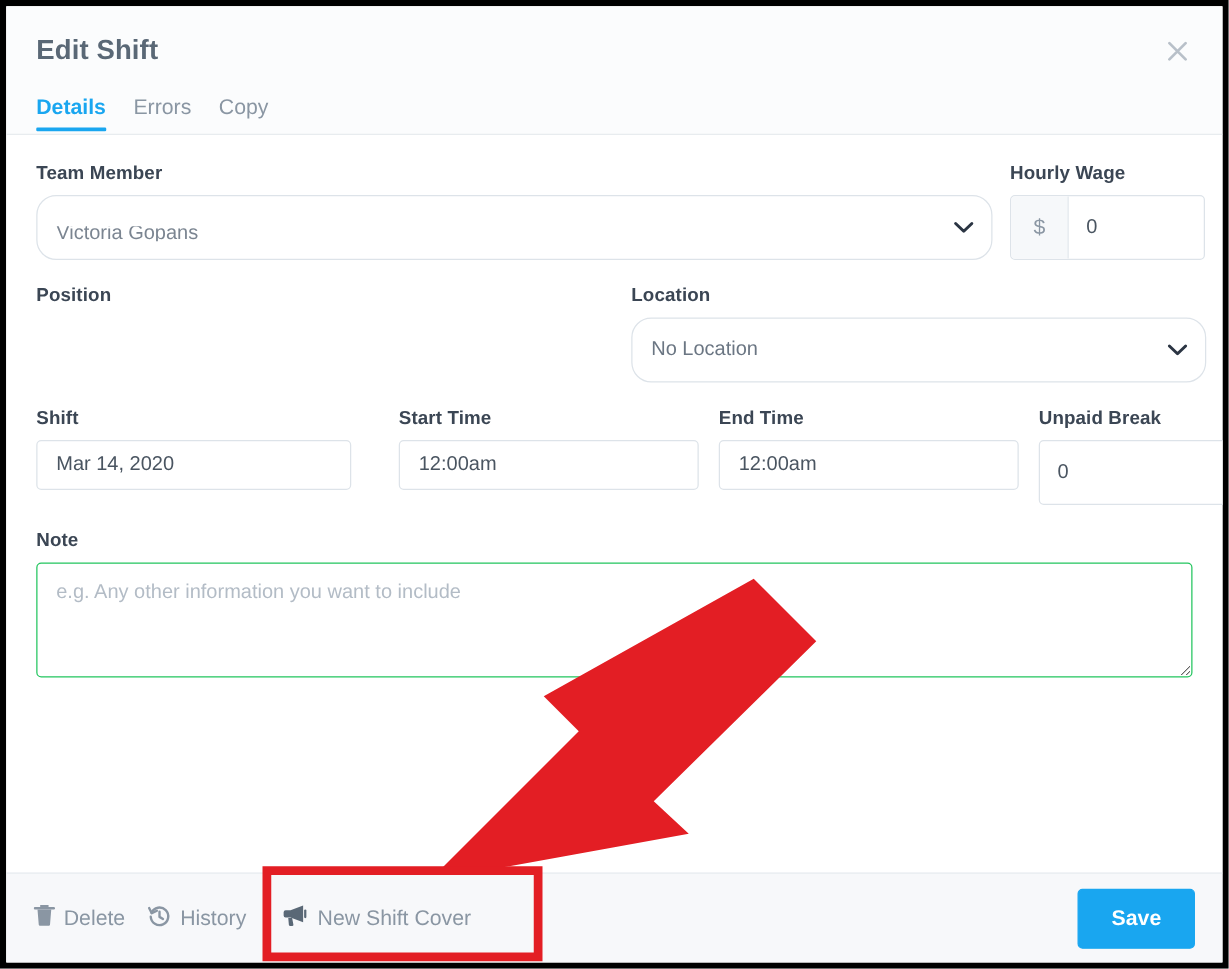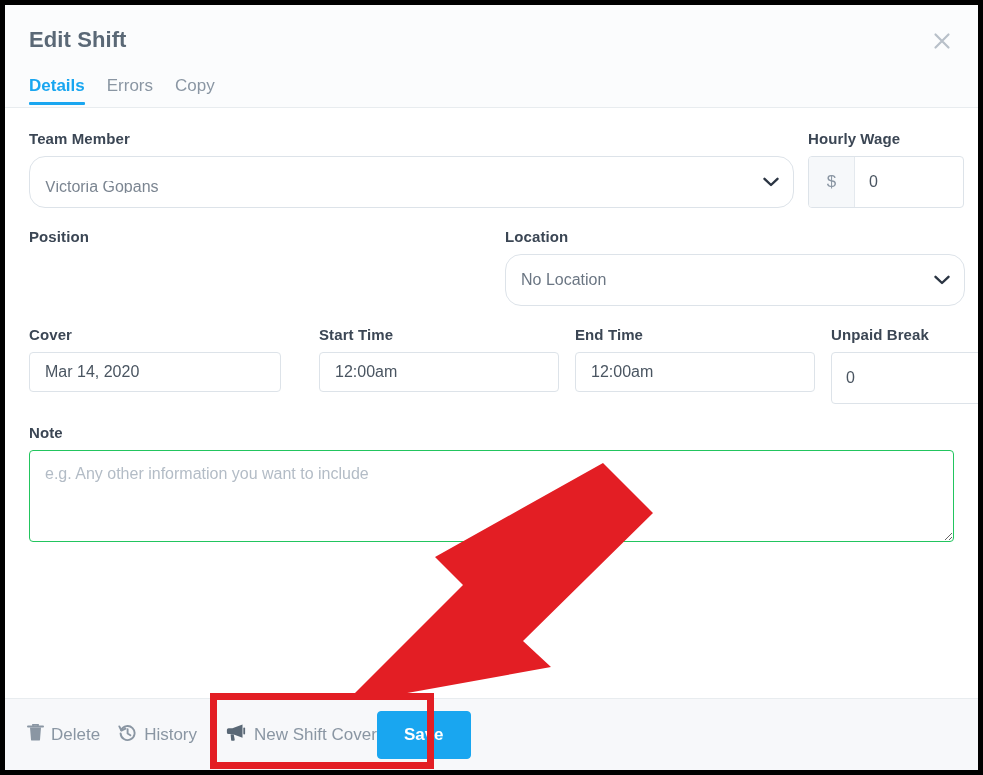--- a/index.html
+++ b/index.html
@@ -188,21 +188,21 @@
   .note-area::placeholder { color: #b3bcc6; }
 
   
   .footer {
     flex: 0 0 auto;
     height: 72px;
     background: #f7f8fa;
     border-top: 1px solid #e8ecef;
     display: flex;
     align-items: center;
-    justify-content: flex-start;
+    justify-content: space-between;
     padding: 0 22px;
     position: relative;
   }
   .footer-left { display: flex; align-items: center; gap: 18px; }
   .link-btn {
     display: flex; align-items: center; gap: 7px;
     font-size: 17px;
     color: #8a96a3;
     cursor: pointer;
     white-space: nowrap;
@@ -304,21 +304,21 @@
               <svg width="16" height="10" viewBox="0 0 16 10" aria-hidden="true">
                 <path d="M1.5 1.8 L8 8 L14.5 1.8" fill="none" stroke="#2b3543" stroke-width="2.4" stroke-linecap="round" stroke-linejoin="round"></path>
               </svg>
             </span>
           </div>
         </div>
       </div>
 
       <div class="row">
         <div class="g-date">
-          <div class="field-label">Cover</div>
+          <div class="field-label">Shift</div>
           <input class="plain-input" type="text" value="Mar 14, 2020" style="">
         </div>
         <div class="g-start">
           <div class="field-label">Start Time</div>
           <input class="plain-input" type="text" value="12:00am" style="">
         </div>
         <div class="g-end">
           <div class="field-label">End Time</div>
           <input class="plain-input" type="text" value="12:00am" style="">
         </div>

